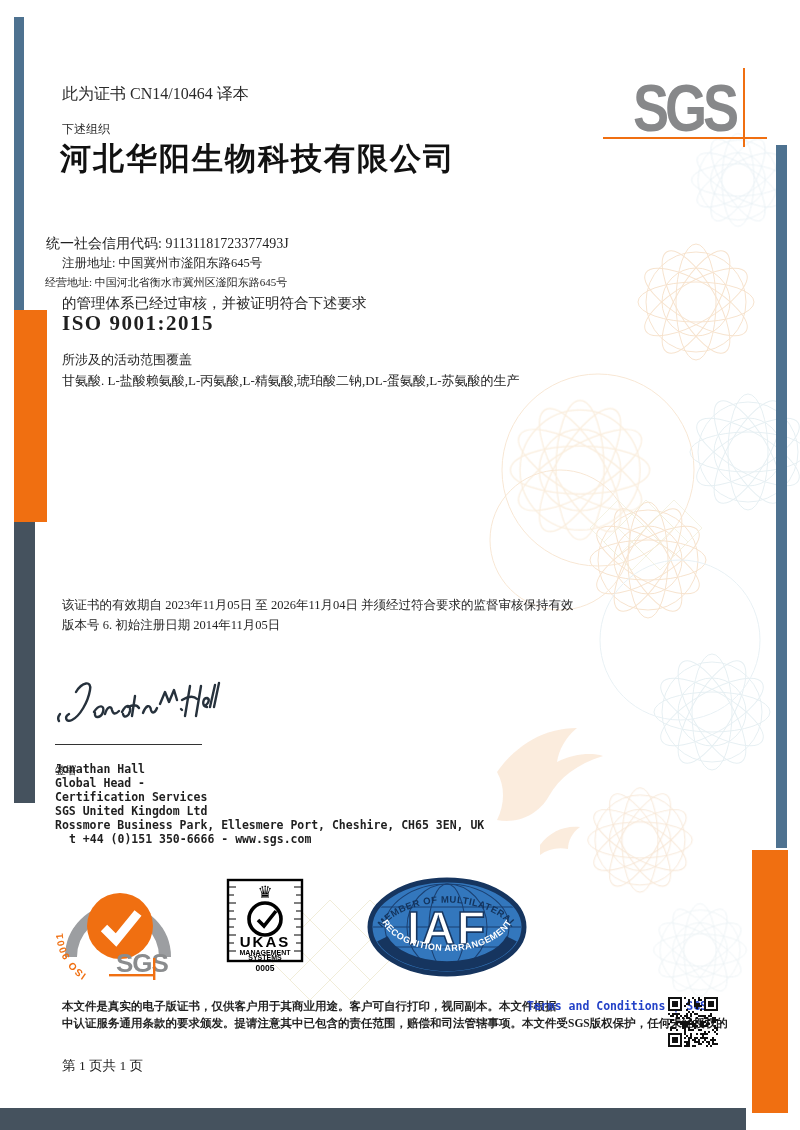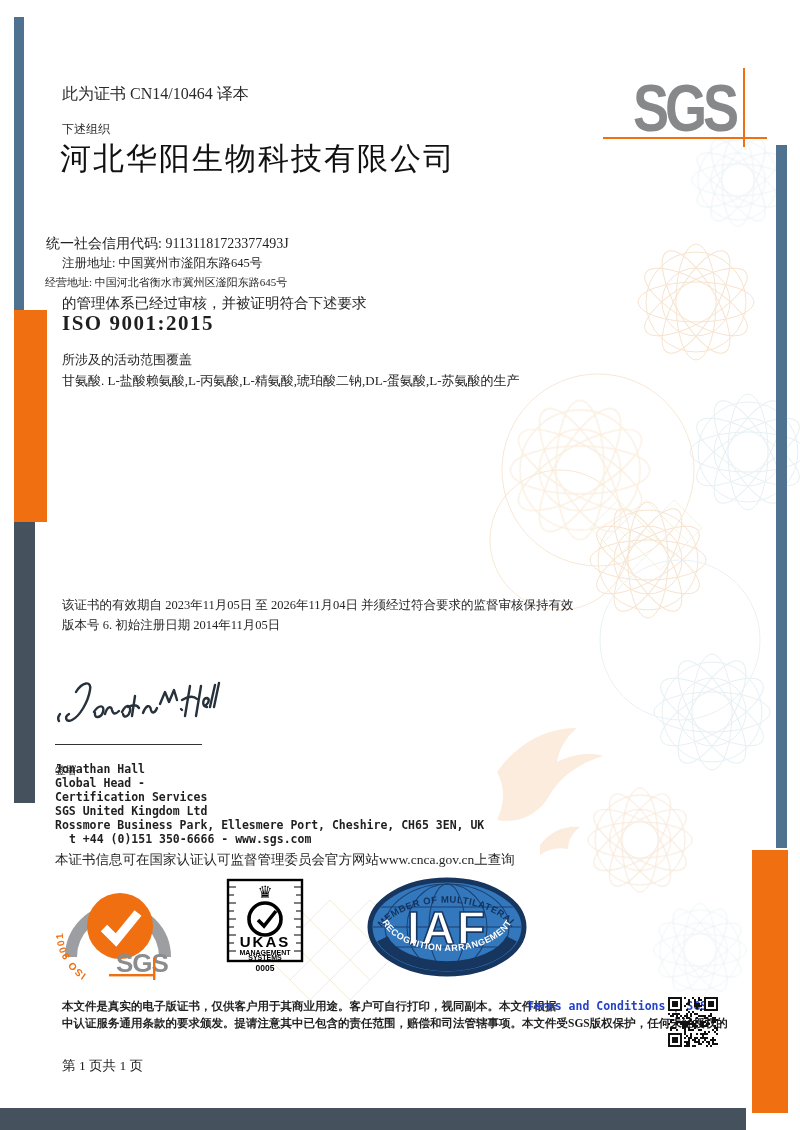--- a/index.html
+++ b/index.html
@@ -13,21 +13,21 @@
   #bar-left-blue{left:14px;top:17px;width:10px;height:293px;background:#4E7290;}
   #bar-left-orange{left:14px;top:310px;width:33px;height:212px;background:#F06F11;}
   #bar-left-slate{left:14px;top:522px;width:21px;height:281px;background:#45525E;}
   #bar-right-teal{left:776px;top:145px;width:11px;height:703px;background:#4E7290;}
   #bar-right-orange{left:752px;top:850px;width:36px;height:263px;background:#F06F11;}
   #bar-bottom{left:0;top:1108px;width:746px;height:22px;background:#45525E;}
 
   .t{position:absolute;z-index:3;white-space:nowrap;}
   #title-line{left:62px;top:84px;font-size:16px;color:#2a2a2a;}
   #org-intro{left:62px;top:121px;font-size:12px;color:#2a2a2a;}
-  #company-name{left:60px;top:138px;font-size:31px;font-weight:400;letter-spacing:2px;color:#111;}
+  #company-name{left:60px;top:138px;font-size:31px;font-weight:700;letter-spacing:2px;color:#111;}
 
   #credit-code{left:46px;top:235px;font-size:14px;}
   #reg-addr{left:62px;top:255px;font-size:12.5px;}
   #bus-addr{left:45px;top:275px;font-size:11px;}
   #audit-statement{left:62px;top:294px;font-size:14.5px;}
   #standard{left:62px;top:311px;font-size:21px;font-weight:700;letter-spacing:1.5px;}
 
   #scope-heading{left:62px;top:351px;font-size:13px;}
   #scope-text{left:62px;top:372px;font-size:13px;}
 
@@ -149,21 +149,20 @@
 
   <div class="abs" id="sig-rule"></div>
   <div class="t" id="sig-label">签署</div>
   <div class="t mono" id="signer-name">Jonathan Hall</div>
   <div class="t mono" id="signer-role1">Global Head -</div>
   <div class="t mono" id="signer-role2">Certification Services</div>
   <div class="t mono" id="signer-company">SGS United Kingdom Ltd</div>
   <div class="t mono" id="signer-address">Rossmore Business Park, Ellesmere Port, Cheshire, CH65 3EN, UK</div>
   <div class="t mono" id="signer-phone">t +44 (0)151 350-6666 - www.sgs.com</div>
 
-  <div class="t" id="cnca-line">本证书信息可在国家认证认可监督管理委员会官方网站www.cnca.gov.cn上查询</div>
 
   <svg class="badge" id="sgs-badge" width="135" height="112" viewBox="0 0 135 112">
     <defs>
       <path id="sgsArc" d="M22 86 A47 47 0 1 1 110 86"></path>
       <path id="isoArc" d="M39 103 A53 53 0 0 1 11 50"></path>
     </defs>
     <path d="M19 83 A47 47 0 1 1 113 83" fill="none" stroke="#9c9ea1" stroke-width="12"></path>
     <text font-family="Liberation Sans, DejaVu Sans, sans-serif" font-size="8" font-weight="700" fill="#ffffff" letter-spacing="1">
       <textPath href="#sgsArc" startOffset="50%" text-anchor="middle">SYSTEM CERTIFICATION</textPath>
     </text>

